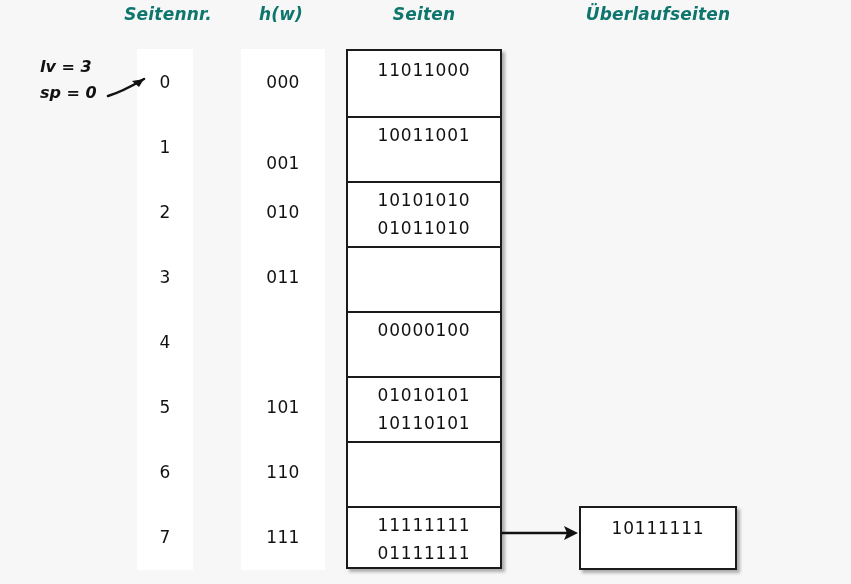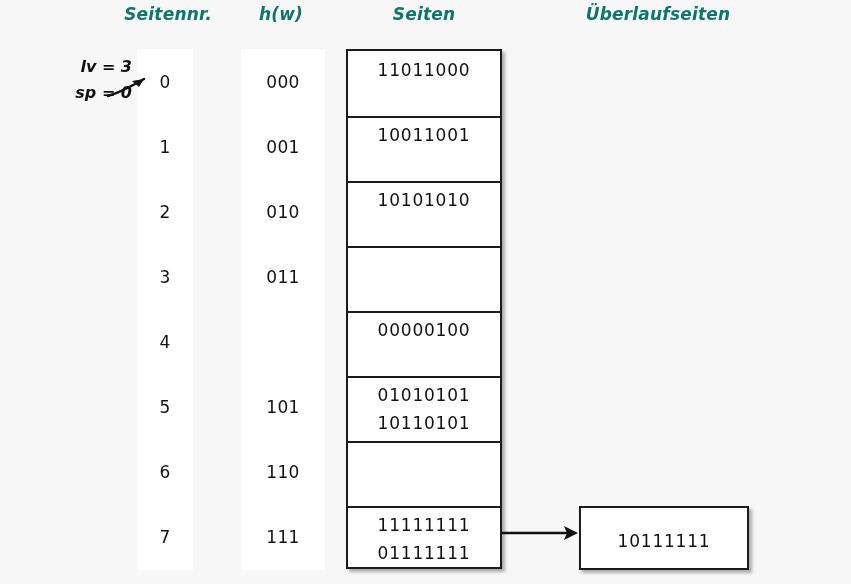--- a/index.html
+++ b/index.html
@@ -48,21 +48,21 @@
   }
   #strip-seitennr { left: 137px; width: 56px; }
   #strip-hw       { left: 241px; width: 84px; }
 
   
   #annot {
     position: absolute;
     left: 40px;
     top: 54px;
     width: 92px;
-    text-align: right;
+    text-align: left;
     font-style: italic;
     font-weight: 600;
     font-size: 16px;
     line-height: 26px;
     white-space: nowrap;
   }
   #annot-arrow {
     position: absolute;
     left: 106px;
     top: 74px;
@@ -125,28 +125,28 @@
     letter-spacing: 0.8px;
     line-height: 28px;
     color: #111111;
   }
 
   
   #overflow-box {
     position: absolute;
     left: 579px;
     top: 506px;
-    width: 170px;
+    width: 158px;
     height: 64px;
     border: 2px solid #1b1b1b;
     background: #ffffff;
     box-sizing: border-box;
     box-shadow: 3px 3px 3px rgba(0,0,0,0.30);
     display: flex;
-    align-items: center;
+    align-items: flex-start;
     justify-content: center;
     padding-top: 6px;
   }
   #overflow-arrow {
     position: absolute;
     left: 500px;
     top: 518px;
     width: 84px;
     height: 30px;
   }
@@ -176,21 +176,21 @@
   <div class="cell seitennr" style="top:49px">0</div>
   <div class="cell seitennr" style="top:114px">1</div>
   <div class="cell seitennr" style="top:179px">2</div>
   <div class="cell seitennr" style="top:244px">3</div>
   <div class="cell seitennr" style="top:309px">4</div>
   <div class="cell seitennr" style="top:374px">5</div>
   <div class="cell seitennr" style="top:439px">6</div>
   <div class="cell seitennr" style="top:504px">7</div>
 
   <div class="cell hw" style="top:49px">000</div>
-  <div class="cell hw" style="top:114px">001</div>
+  <div class="cell hw" style="top:130px">001</div>
   <div class="cell hw" style="top:179px">010</div>
   <div class="cell hw" style="top:244px">011</div>
   <div class="cell hw" style="top:374px">101</div>
   <div class="cell hw" style="top:439px">110</div>
   <div class="cell hw" style="top:504px">111</div>
 
   <div id="pages-table">
 
     <div class="page-row" style="top:0px">
       <span class="rec">11011000</span>
@@ -199,20 +199,21 @@
 
     <div class="page-row" style="top:65px">
       <span class="divider"></span>
       <span class="rec">10011001</span>
       <span class="rec"></span>
     </div>
 
     <div class="page-row" style="top:130px">
       <span class="divider"></span>
       <span class="rec">10101010</span>
+      <span class="rec">01011010</span>
     </div>
 
     <div class="page-row" style="top:195px">
       <span class="divider"></span>
       <span class="rec"></span>
       <span class="rec"></span>
     </div>
 
     <div class="page-row" style="top:260px">
       <span class="divider"></span>

